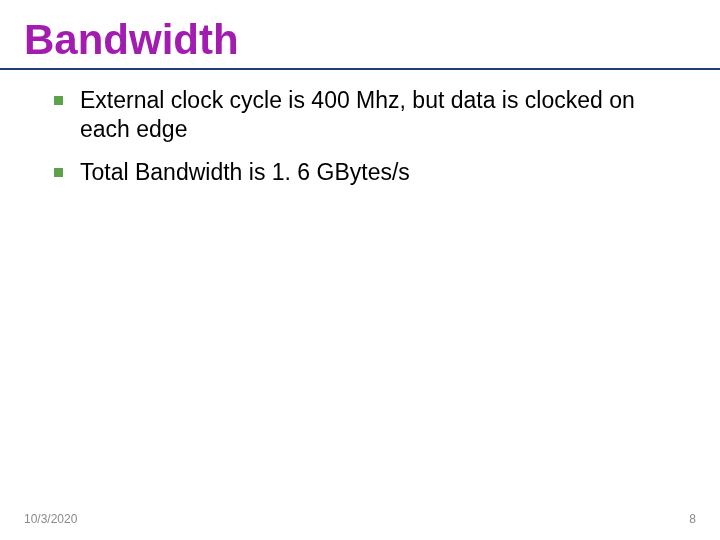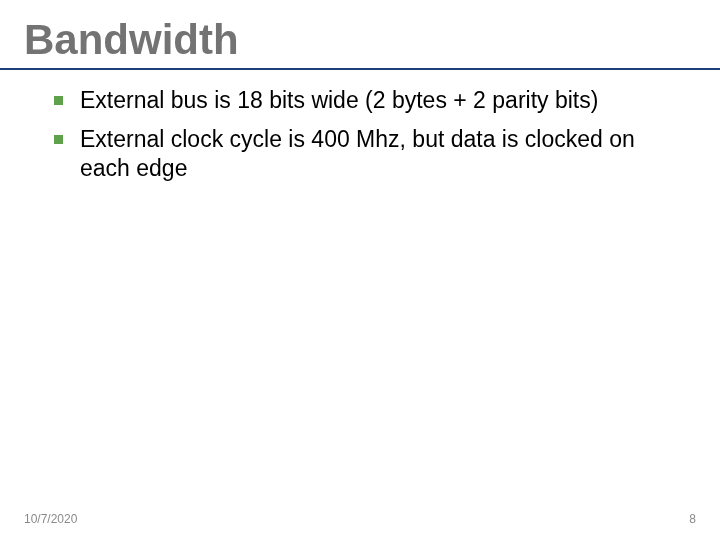--- a/index.html
+++ b/index.html
@@ -15,21 +15,21 @@
   }
   .slide {
     width: 720px;
     height: 540px;
     position: relative;
     box-sizing: border-box;
   }
   .title {
     font-size: 42px;
     font-weight: bold;
-    color: #737373;
+    color: #a21caf;
     padding: 18px 0 0 24px;
     line-height: 1.05;
   }
   .line {
     border-top: 2px solid #1d3f7a;
     margin: 6px 0 0 0;
     width: 100%;
   }
   .content {
     padding: 16px 52px 0 54px;
@@ -84,30 +84,30 @@
 </head>
 <body>
 
 <div class="slide">
 
   <div class="title">Bandwidth</div>
   <div class="line"></div>
 
   <div class="content">
 
-    <div class="l1">
-      <span>External bus is 18 bits wide (2 bytes  + 2 parity bits)</span>
-    </div>
 
     <div class="l1">
       <span>External clock cycle is 400 Mhz, but data is clocked on each edge</span>
     </div>
 
 
+    <div class="l1" style="margin-top:14px;">
+      <span>Total Bandwidth is 1. 6 GBytes/s</span>
+    </div>
 
 
 
   </div>
 
-  <div class="footer-date">10/7/2020</div>
+  <div class="footer-date">10/3/2020</div>
   <div class="footer-page">8</div>
 
 </div>
 
 </body></html>

